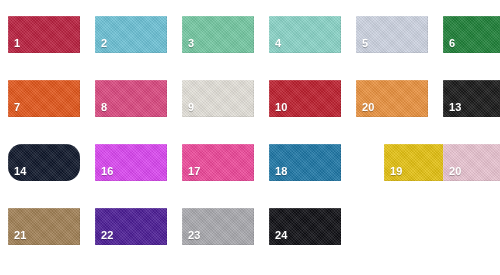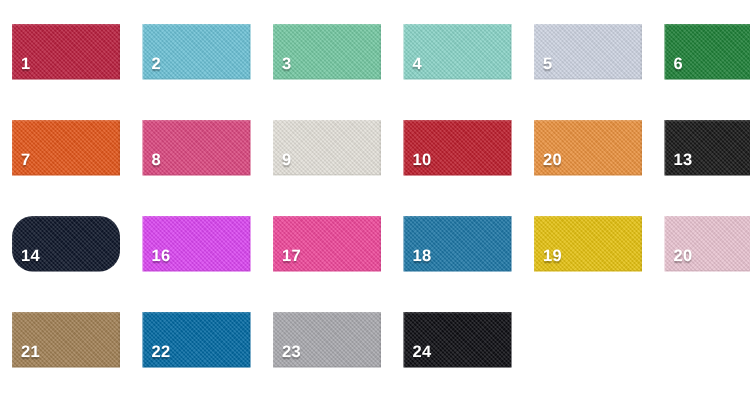--- a/index.html
+++ b/index.html
@@ -164,36 +164,36 @@
     <div class="swatch" style="background: #ec4899;">
       <div class="texture"></div>
       <div class="edge"></div>
       <span class="swatch-number">17</span>
     </div>
     <div class="swatch" style="background: rgb(30, 118, 165);">
       <div class="texture"></div>
       <div class="edge"></div>
       <span class="swatch-number">18</span>
     </div>
-    <div class="swatch" style="background: rgb(227, 192, 18);">
+    <div class="swatch" style="background: rgb(227, 192, 18); margin-left: 28px;">
       <div class="texture"></div>
       <div class="edge"></div>
       <span class="swatch-number">19</span>
     </div>
     <div class="swatch" style="background: rgb(231, 194, 207);">
       <div class="texture"></div>
       <div class="edge"></div>
       <span class="swatch-number">20</span>
     </div>
     <div class="swatch" style="background: rgb(160, 128, 85); padding-left: 12px;">
       <div class="texture"></div>
       <div class="edge"></div>
       <span class="swatch-number">21</span>
     </div>
-    <div class="swatch" style="background: #0369a1;">
+    <div class="swatch" style="background: #4c1d95;">
       <div class="texture"></div>
       <div class="edge"></div>
       <span class="swatch-number">22</span>
     </div>
     <div class="swatch" style="background: rgb(168, 168, 173);">
       <div class="texture"></div>
       <div class="edge"></div>
       <span class="swatch-number">23</span>
     </div>
     <div class="swatch" style="background: rgb(15, 15, 20);">

